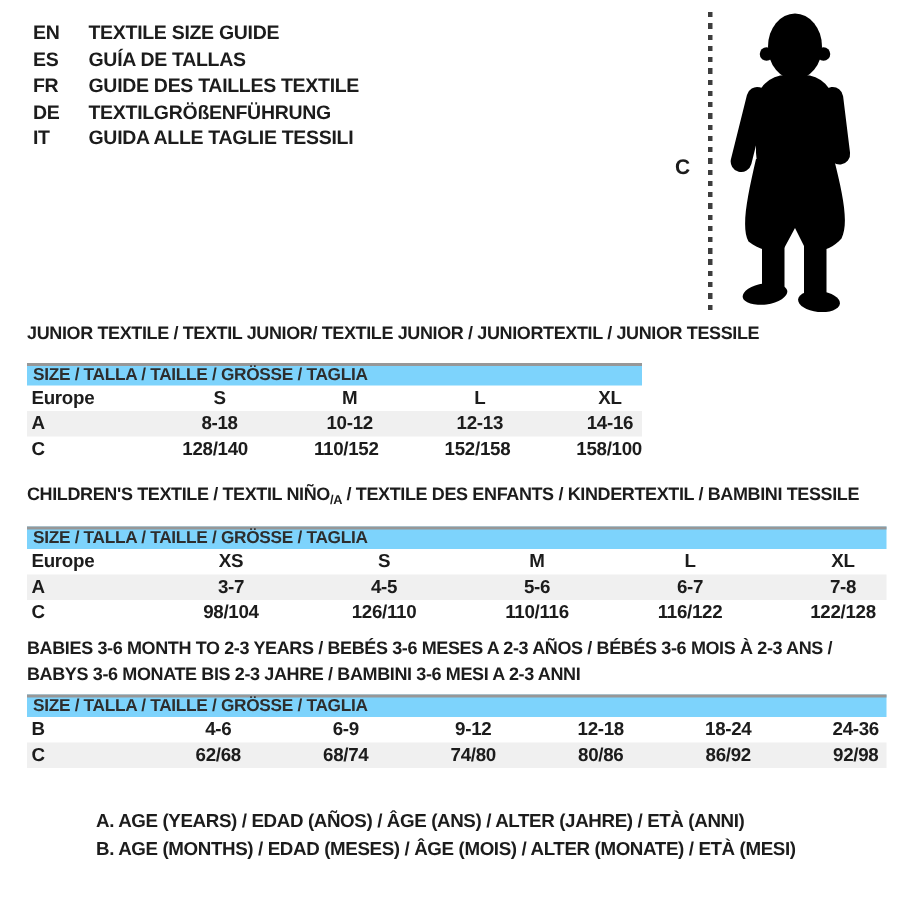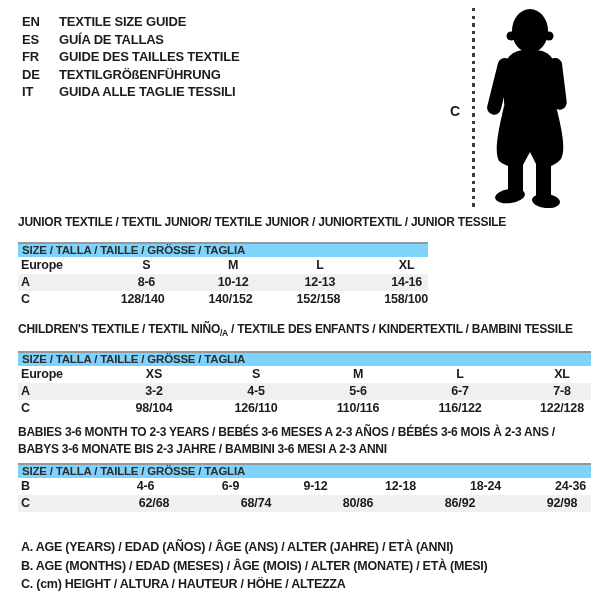--- a/index.html
+++ b/index.html
@@ -35,21 +35,21 @@
   .s3-table{left:18px;top:463px;width:573px;}
   .t-header{height:11px;line-height:11px;background:#7dd3fc;border-top:2px solid #979797;
     font-size:11.5px;font-weight:bold;color:#2d2d2d;padding:1px 0 1px 4px;letter-spacing:-0.2px;}
   .t-row{display:flex;height:17px;line-height:17px;font-size:12.5px;font-weight:bold;letter-spacing:-0.2px;gap:44px;}
   .t-row.shaded{background:#f0f0f0;}
   .t-label{width:60px;padding-left:3px;}
   .t-cell{flex:1;text-align:center;}
 
   
   .legend{left:21px;top:538px;}
-  .legend-row{height:18.5px;line-height:18.5px;font-size:12.5px;font-weight:bold;letter-spacing:-0.25px;white-space:nowrap;}
+  .legend-row{height:18.5px;line-height:18.5px;font-size:12.5px;font-weight:bold;letter-spacing:-0.25px;white-space:nowrap;margin-left:43px;}
 </style>
 </head>
 <body>
 
 <div id="canvas">
 
   <div class="abs langs">
     <div class="lang-row">
       <span class="lang-code">EN</span>
       <span class="lang-title">TEXTILE SIZE GUIDE</span>
@@ -93,50 +93,50 @@
     <div class="t-header">SIZE / TALLA / TAILLE / GRÖSSE / TAGLIA</div>
     <div class="t-row">
       <div class="t-label">Europe</div>
       <div class="t-cell">S</div>
       <div class="t-cell">M</div>
       <div class="t-cell">L</div>
       <div class="t-cell">XL</div>
     </div>
     <div class="t-row shaded">
       <div class="t-label">A</div>
-      <div class="t-cell">8-6</div>
+      <div class="t-cell">8-18</div>
       <div class="t-cell">10-12</div>
       <div class="t-cell">12-13</div>
       <div class="t-cell">14-16</div>
     </div>
     <div class="t-row">
       <div class="t-label">C</div>
       <div class="t-cell">128/140</div>
-      <div class="t-cell">140/152</div>
+      <div class="t-cell">110/152</div>
       <div class="t-cell">152/158</div>
       <div class="t-cell">158/100</div>
     </div>
   </div>
 
   <div class="abs sec-title s2-title">
     <span>CHILDREN'S TEXTILE / TEXTIL NIÑO</span><span class="sub">/A</span><span> / TEXTILE DES ENFANTS / KINDERTEXTIL / BAMBINI TESSILE</span>
   </div>
   <div class="size-table s2-table">
     <div class="t-header">SIZE / TALLA / TAILLE / GRÖSSE / TAGLIA</div>
     <div class="t-row">
       <div class="t-label">Europe</div>
       <div class="t-cell">XS</div>
       <div class="t-cell">S</div>
       <div class="t-cell">M</div>
       <div class="t-cell">L</div>
       <div class="t-cell">XL</div>
     </div>
     <div class="t-row shaded">
       <div class="t-label">A</div>
-      <div class="t-cell">3-2</div>
+      <div class="t-cell">3-7</div>
       <div class="t-cell">4-5</div>
       <div class="t-cell">5-6</div>
       <div class="t-cell">6-7</div>
       <div class="t-cell">7-8</div>
     </div>
     <div class="t-row">
       <div class="t-label">C</div>
       <div class="t-cell">98/104</div>
       <div class="t-cell">126/110</div>
       <div class="t-cell">110/116</div>
@@ -157,25 +157,25 @@
       <div class="t-cell">6-9</div>
       <div class="t-cell">9-12</div>
       <div class="t-cell">12-18</div>
       <div class="t-cell">18-24</div>
       <div class="t-cell">24-36</div>
     </div>
     <div class="t-row shaded">
       <div class="t-label">C</div>
       <div class="t-cell">62/68</div>
       <div class="t-cell">68/74</div>
+      <div class="t-cell">74/80</div>
       <div class="t-cell">80/86</div>
       <div class="t-cell">86/92</div>
       <div class="t-cell">92/98</div>
     </div>
   </div>
 
   <div class="abs legend">
     <div class="legend-row">A. AGE (YEARS) / EDAD (AÑOS) / ÂGE (ANS) / ALTER (JAHRE) / ETÀ (ANNI)</div>
     <div class="legend-row">B. AGE (MONTHS) / EDAD (MESES) / ÂGE (MOIS) / ALTER (MONATE) / ETÀ (MESI)</div>
-    <div class="legend-row">C. (cm) HEIGHT / ALTURA / HAUTEUR / HÖHE / ALTEZZA</div>
   </div>
 
 </div>
 
 </body></html>

